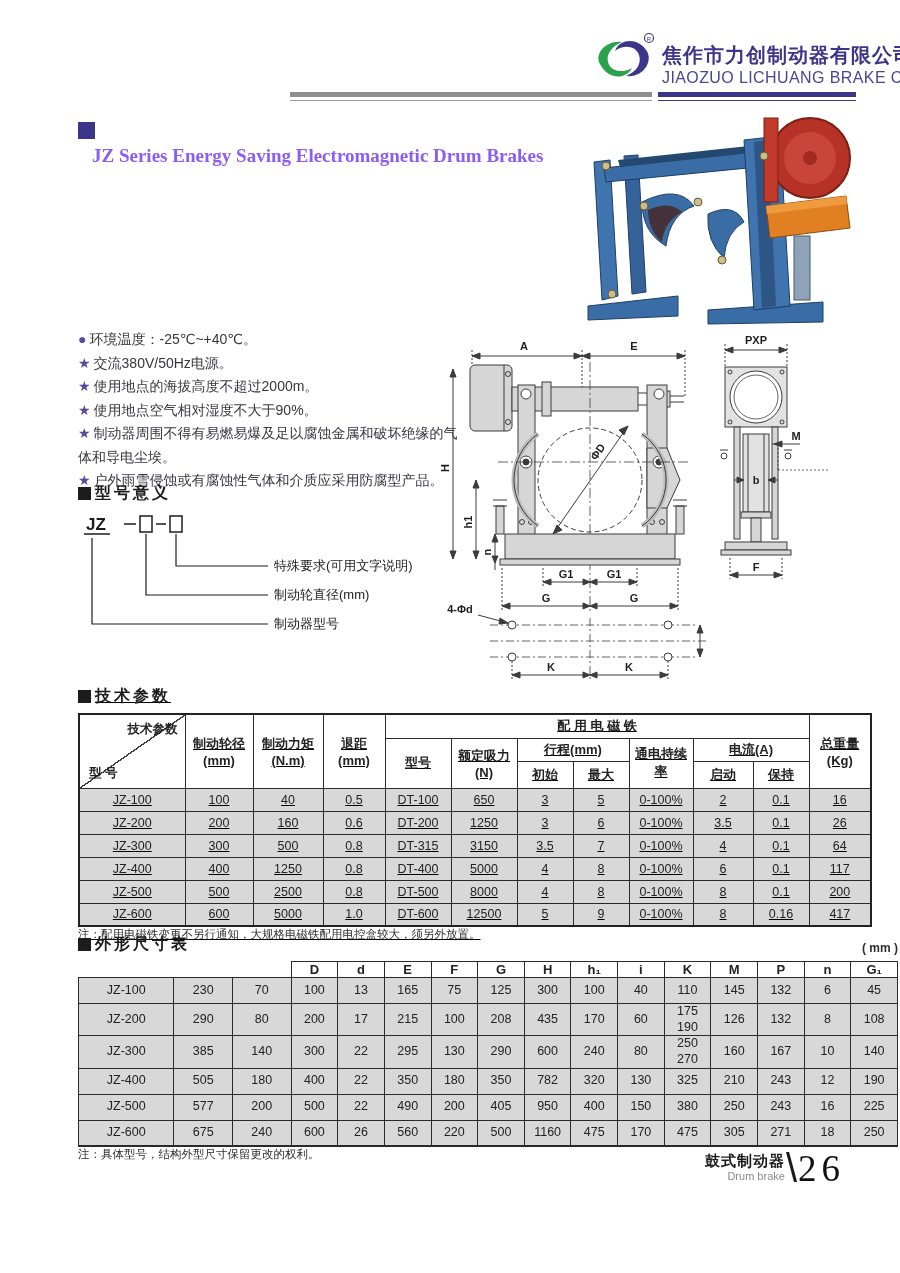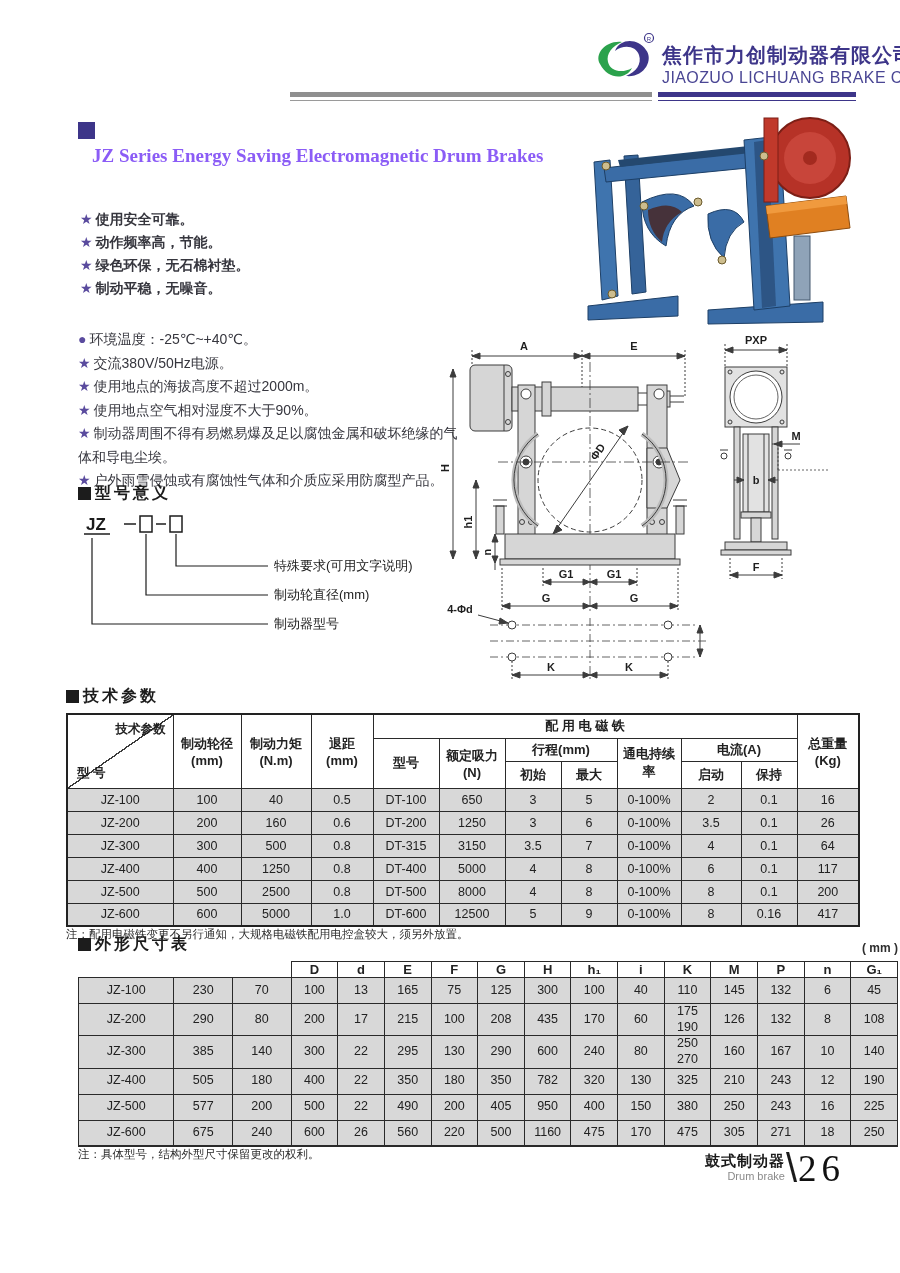--- a/index.html
+++ b/index.html
@@ -38,21 +38,21 @@
   .model-sec { position:absolute; left:78px; top:483px; width:380px; }
   .sec-head { display:flex; align-items:center; font-size:16px; font-weight:700; color:#1c1c1c; letter-spacing:3px; }
   .sec-sq { width:13px; height:13px; background:#1c1c1c; margin-right:4px; flex:0 0 auto; }
   .model-svg { margin-top:4px; }
 
   
   .drawing { position:absolute; left:438px; top:330px; width:462px; height:362px; }
   .drawing text { font-family:"Liberation Sans",sans-serif; font-size:11px; font-weight:700; fill:#1e1e1e; }
 
   
-  .tech-sec { position:absolute; left:66px; top:686px; width:758px; }
+  .tech-sec { position:absolute; left:78px; top:686px; width:758px;text-decoration:underline; }
   .dim-sec  { position:absolute; left:78px; top:934px; width:820px; }
   table { border-collapse:collapse; table-layout:fixed; width:100%; margin-top:6px; }
   th, td { border:1px solid #2a2a2a; text-align:center; vertical-align:middle; font-size:12.5px; color:#222; }
   th { background:#fff; font-weight:600; font-size:13px; }
   td { background:#d8d8d8; height:23px; }
   .pre { white-space:pre-line; }
   .tech-table { border:2px solid #222; }
   .tech-table thead tr:nth-child(1) th { height:24px; }
   .tech-table thead tr:nth-child(2) th { height:23px; }
   .tech-table thead tr:nth-child(3) th { height:27px; }
@@ -136,26 +136,20 @@
 
       <circle cx="48" cy="56" r="4" fill="#cdbd8e" stroke="#6b5a2c"></circle>
       <circle cx="206" cy="46" r="4" fill="#cdbd8e" stroke="#6b5a2c"></circle>
       <circle cx="86" cy="96" r="4" fill="#cdbd8e" stroke="#6b5a2c"></circle>
       <circle cx="140" cy="92" r="4" fill="#cdbd8e" stroke="#6b5a2c"></circle>
       <circle cx="164" cy="150" r="4" fill="#cdbd8e" stroke="#6b5a2c"></circle>
       <circle cx="54" cy="184" r="4" fill="#cdbd8e" stroke="#6b5a2c"></circle>
     </svg>
   </div>
 
-  <div class="features">
-    <div class="feat-item"><span class="marker">★</span><span>使用安全可靠。</span></div>
-    <div class="feat-item"><span class="marker">★</span><span>动作频率高，节能。</span></div>
-    <div class="feat-item"><span class="marker">★</span><span>绿色环保，无石棉衬垫。</span></div>
-    <div class="feat-item"><span class="marker">★</span><span>制动平稳，无噪音。</span></div>
-  </div>
 
   <div class="env">
     <div class="env-item"><span class="marker">●</span><span>环境温度：-25℃~+40℃。</span></div>
     <div class="env-item"><span class="marker">★</span><span>交流380V/50Hz电源。</span></div>
     <div class="env-item"><span class="marker">★</span><span>使用地点的海拔高度不超过2000m。</span></div>
     <div class="env-item"><span class="marker">★</span><span>使用地点空气相对湿度不大于90%。</span></div>
     <div class="env-item"><span class="marker">★</span><span>制动器周围不得有易燃易爆及足以腐蚀金属和破坏绝缘的气体和导电尘埃。</span></div>
     <div class="env-item"><span class="marker">★</span><span>户外雨雪侵蚀或有腐蚀性气体和介质应采用防腐型产品。</span></div>
   </div>
 

